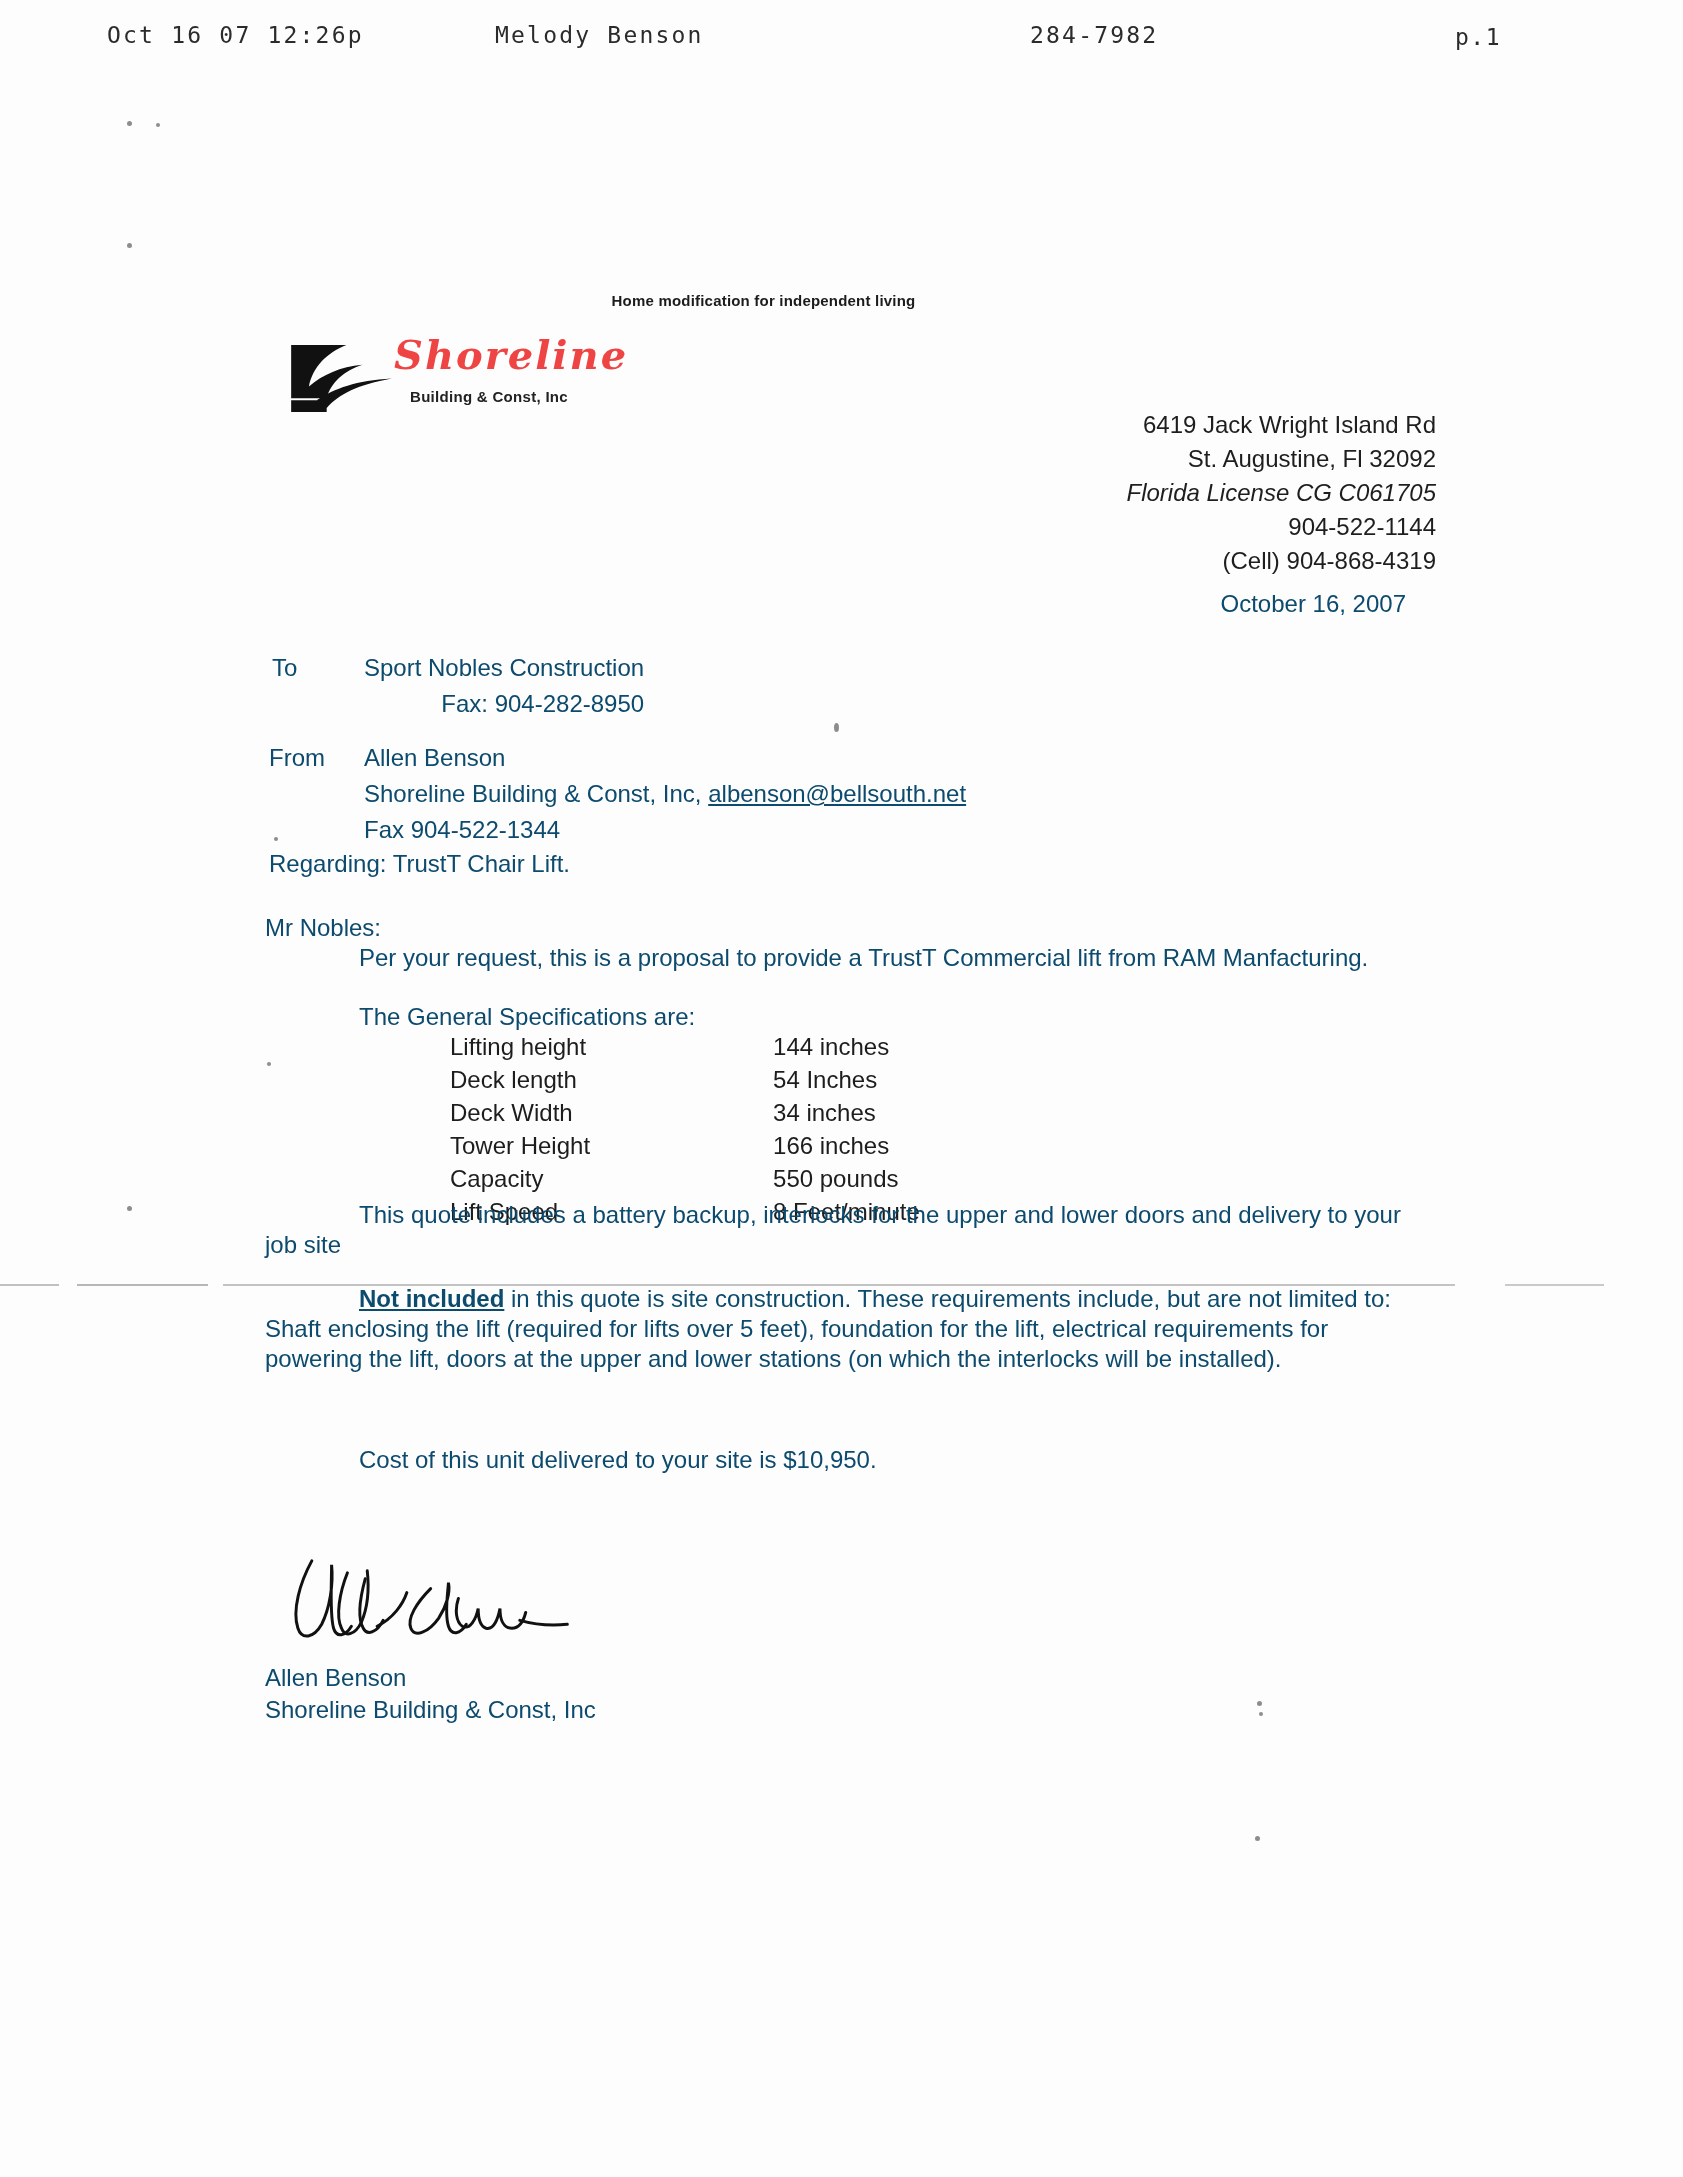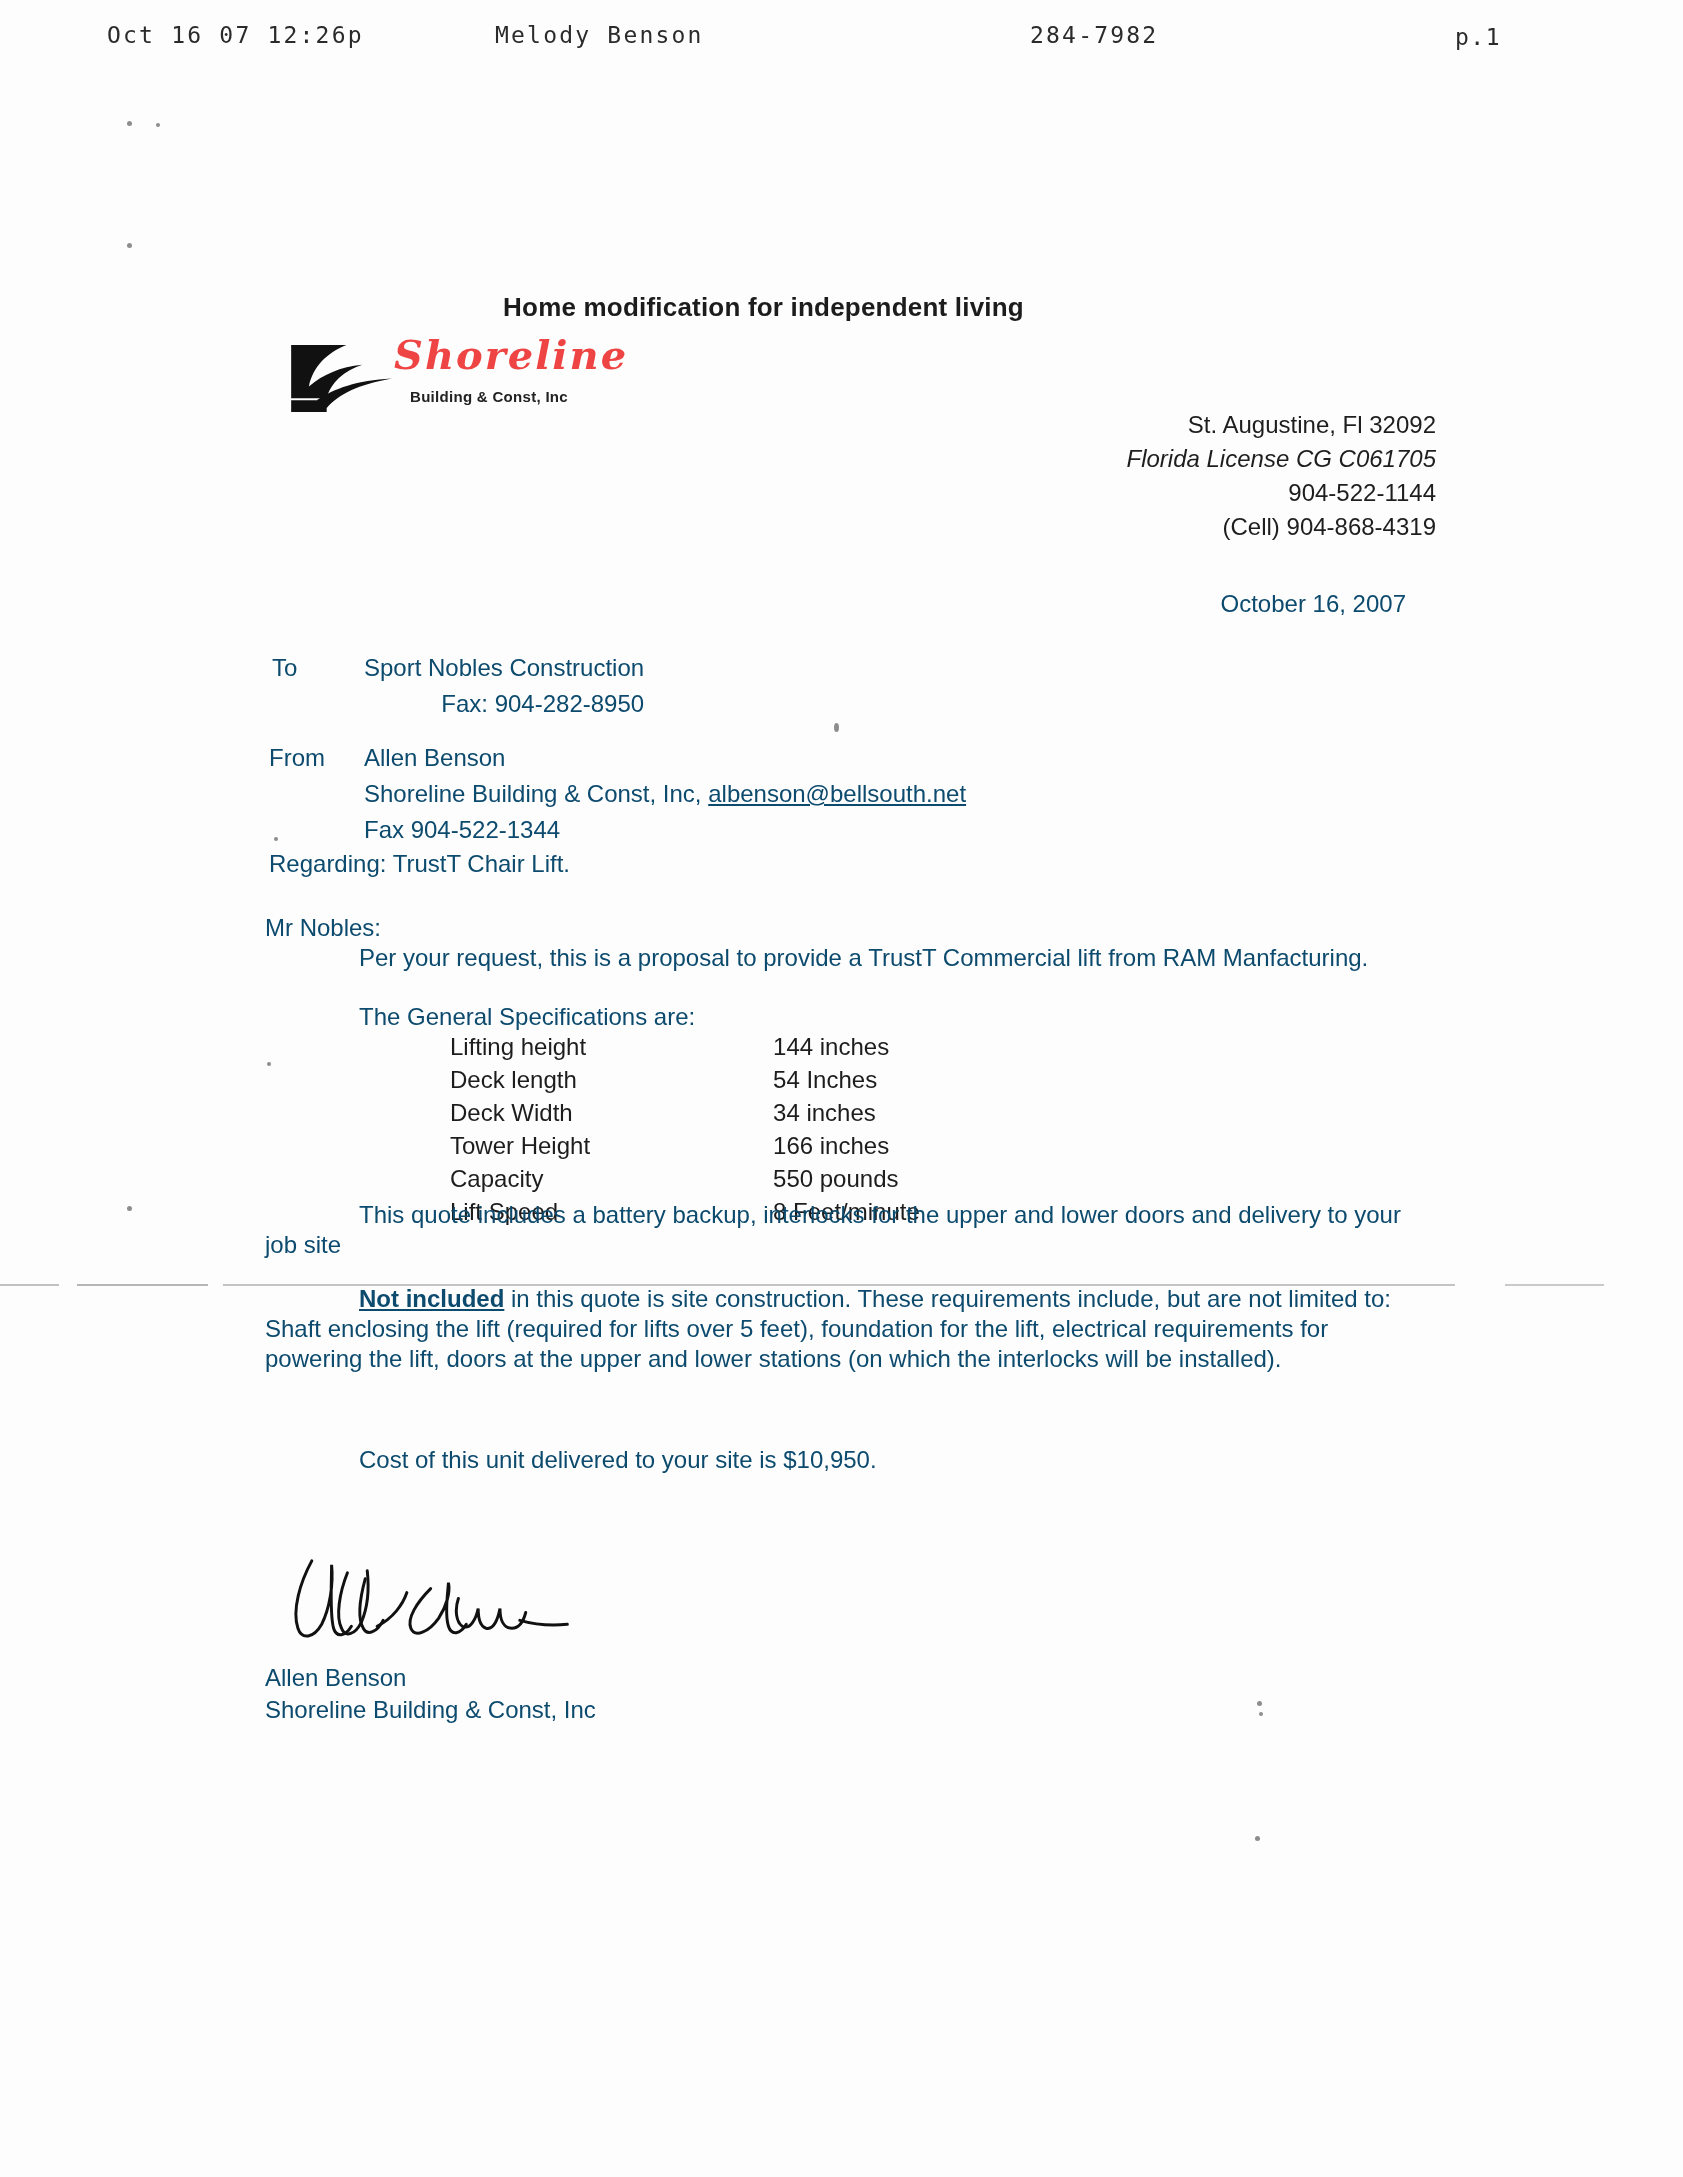--- a/index.html
+++ b/index.html
@@ -47,21 +47,21 @@
     border-radius: 50%;
   }
 
   
   .tagline {
     position: absolute;
     top: 292px;
     left: 0;
     width: 1507px;
     text-align: center;
-    font-size: 26px;
+    font-size: 15px;
     font-weight: bold;
     color: #1c1c1c;
     letter-spacing: 0.2px;
   }
   .tagline span { display: inline-block; margin-left: 20px; }
 
   .logo-wrap {
     position: absolute;
     top: 327px;
     left: 287px;
@@ -229,20 +229,21 @@
     <svg class="logo-mark" viewBox="0 0 110 78">
       <path d="M4 6 L60 6 C40 14 26 28 22 48 C36 36 54 28 76 26 C58 32 44 44 40 60 L4 60 Z" fill="#111111"></path>
       <path d="M30 62 C48 50 70 42 106 40 C72 46 52 56 40 70 Z" fill="#111111"></path>
       <path d="M4 62 L40 62 L40 74 L4 74 Z" fill="#111111"></path>
     </svg>
     <div class="logo-word">Shoreline</div>
     <div class="logo-sub">Building &amp; Const, Inc</div>
   </div>
 
   <div class="addr">
+    <div>6419 Jack Wright Island Rd</div>
     <div>St. Augustine, Fl  32092</div>
     <div class="lic">Florida License CG C061705</div>
     <div>904-522-1144</div>
     <div>(Cell) 904-868-4319</div>
   </div>
 
   <div class="letter-date body-text">October 16, 2007</div>
 
   <div class="lbl-to body-text">To</div>
   <div class="to-lines body-text">

